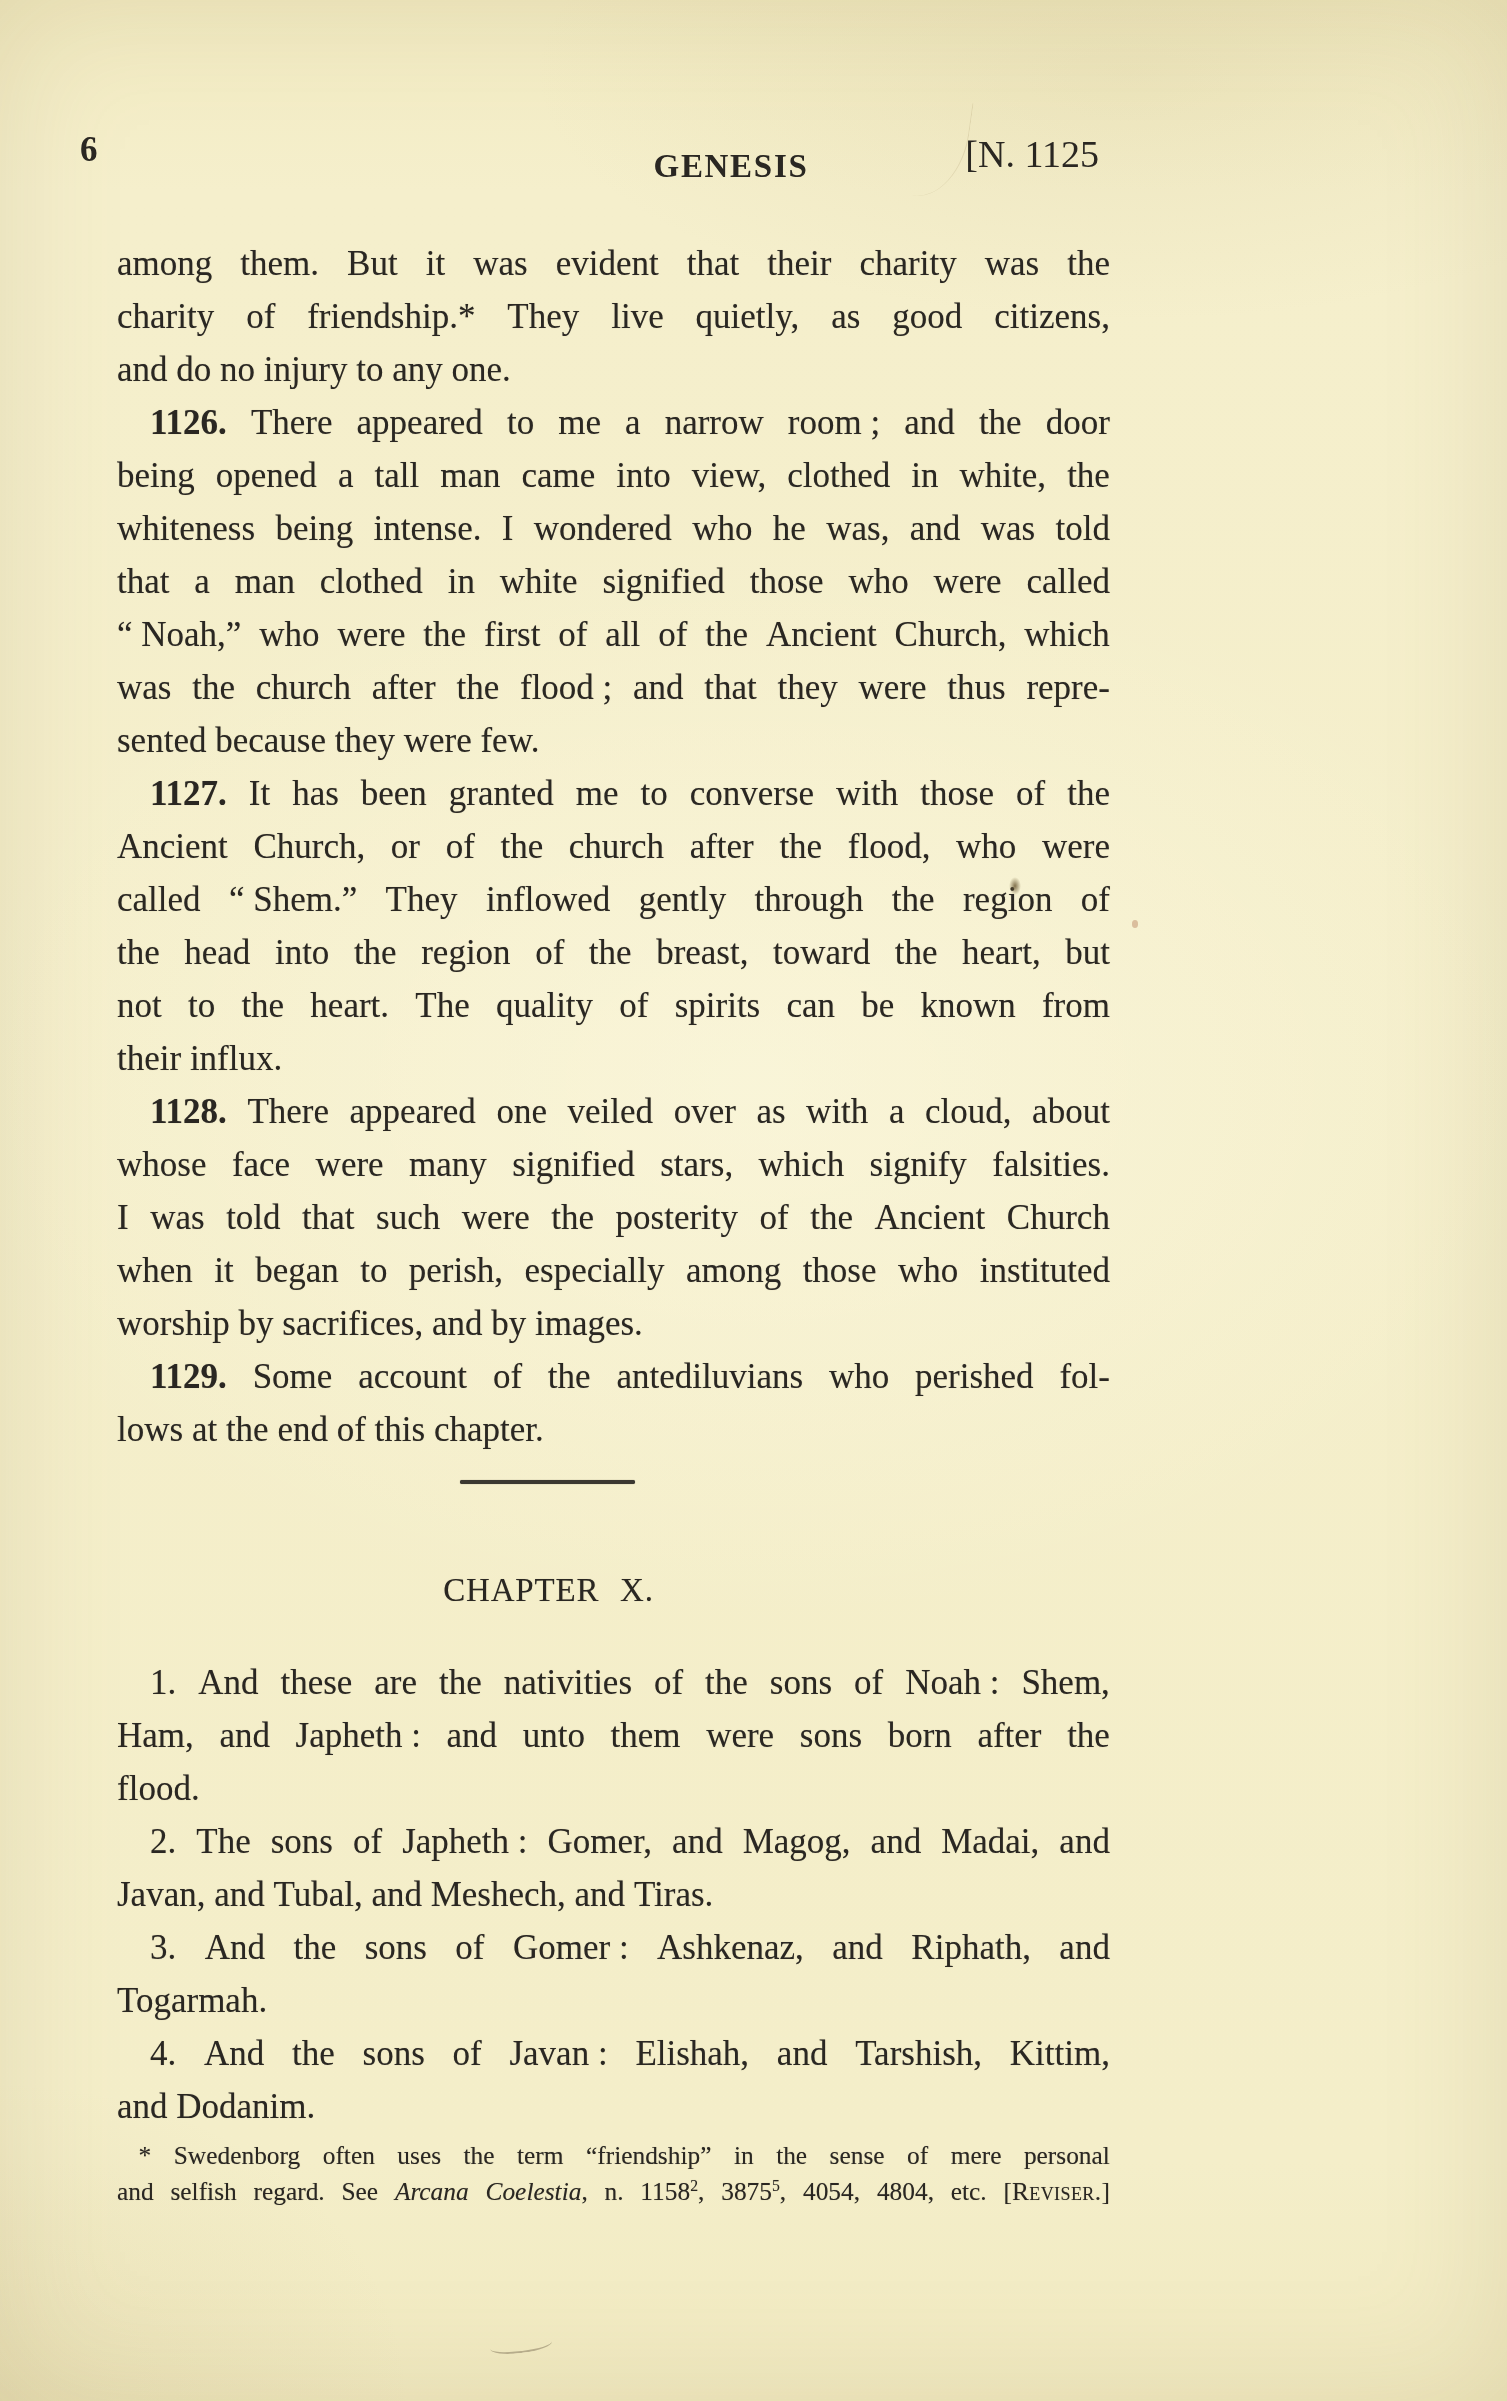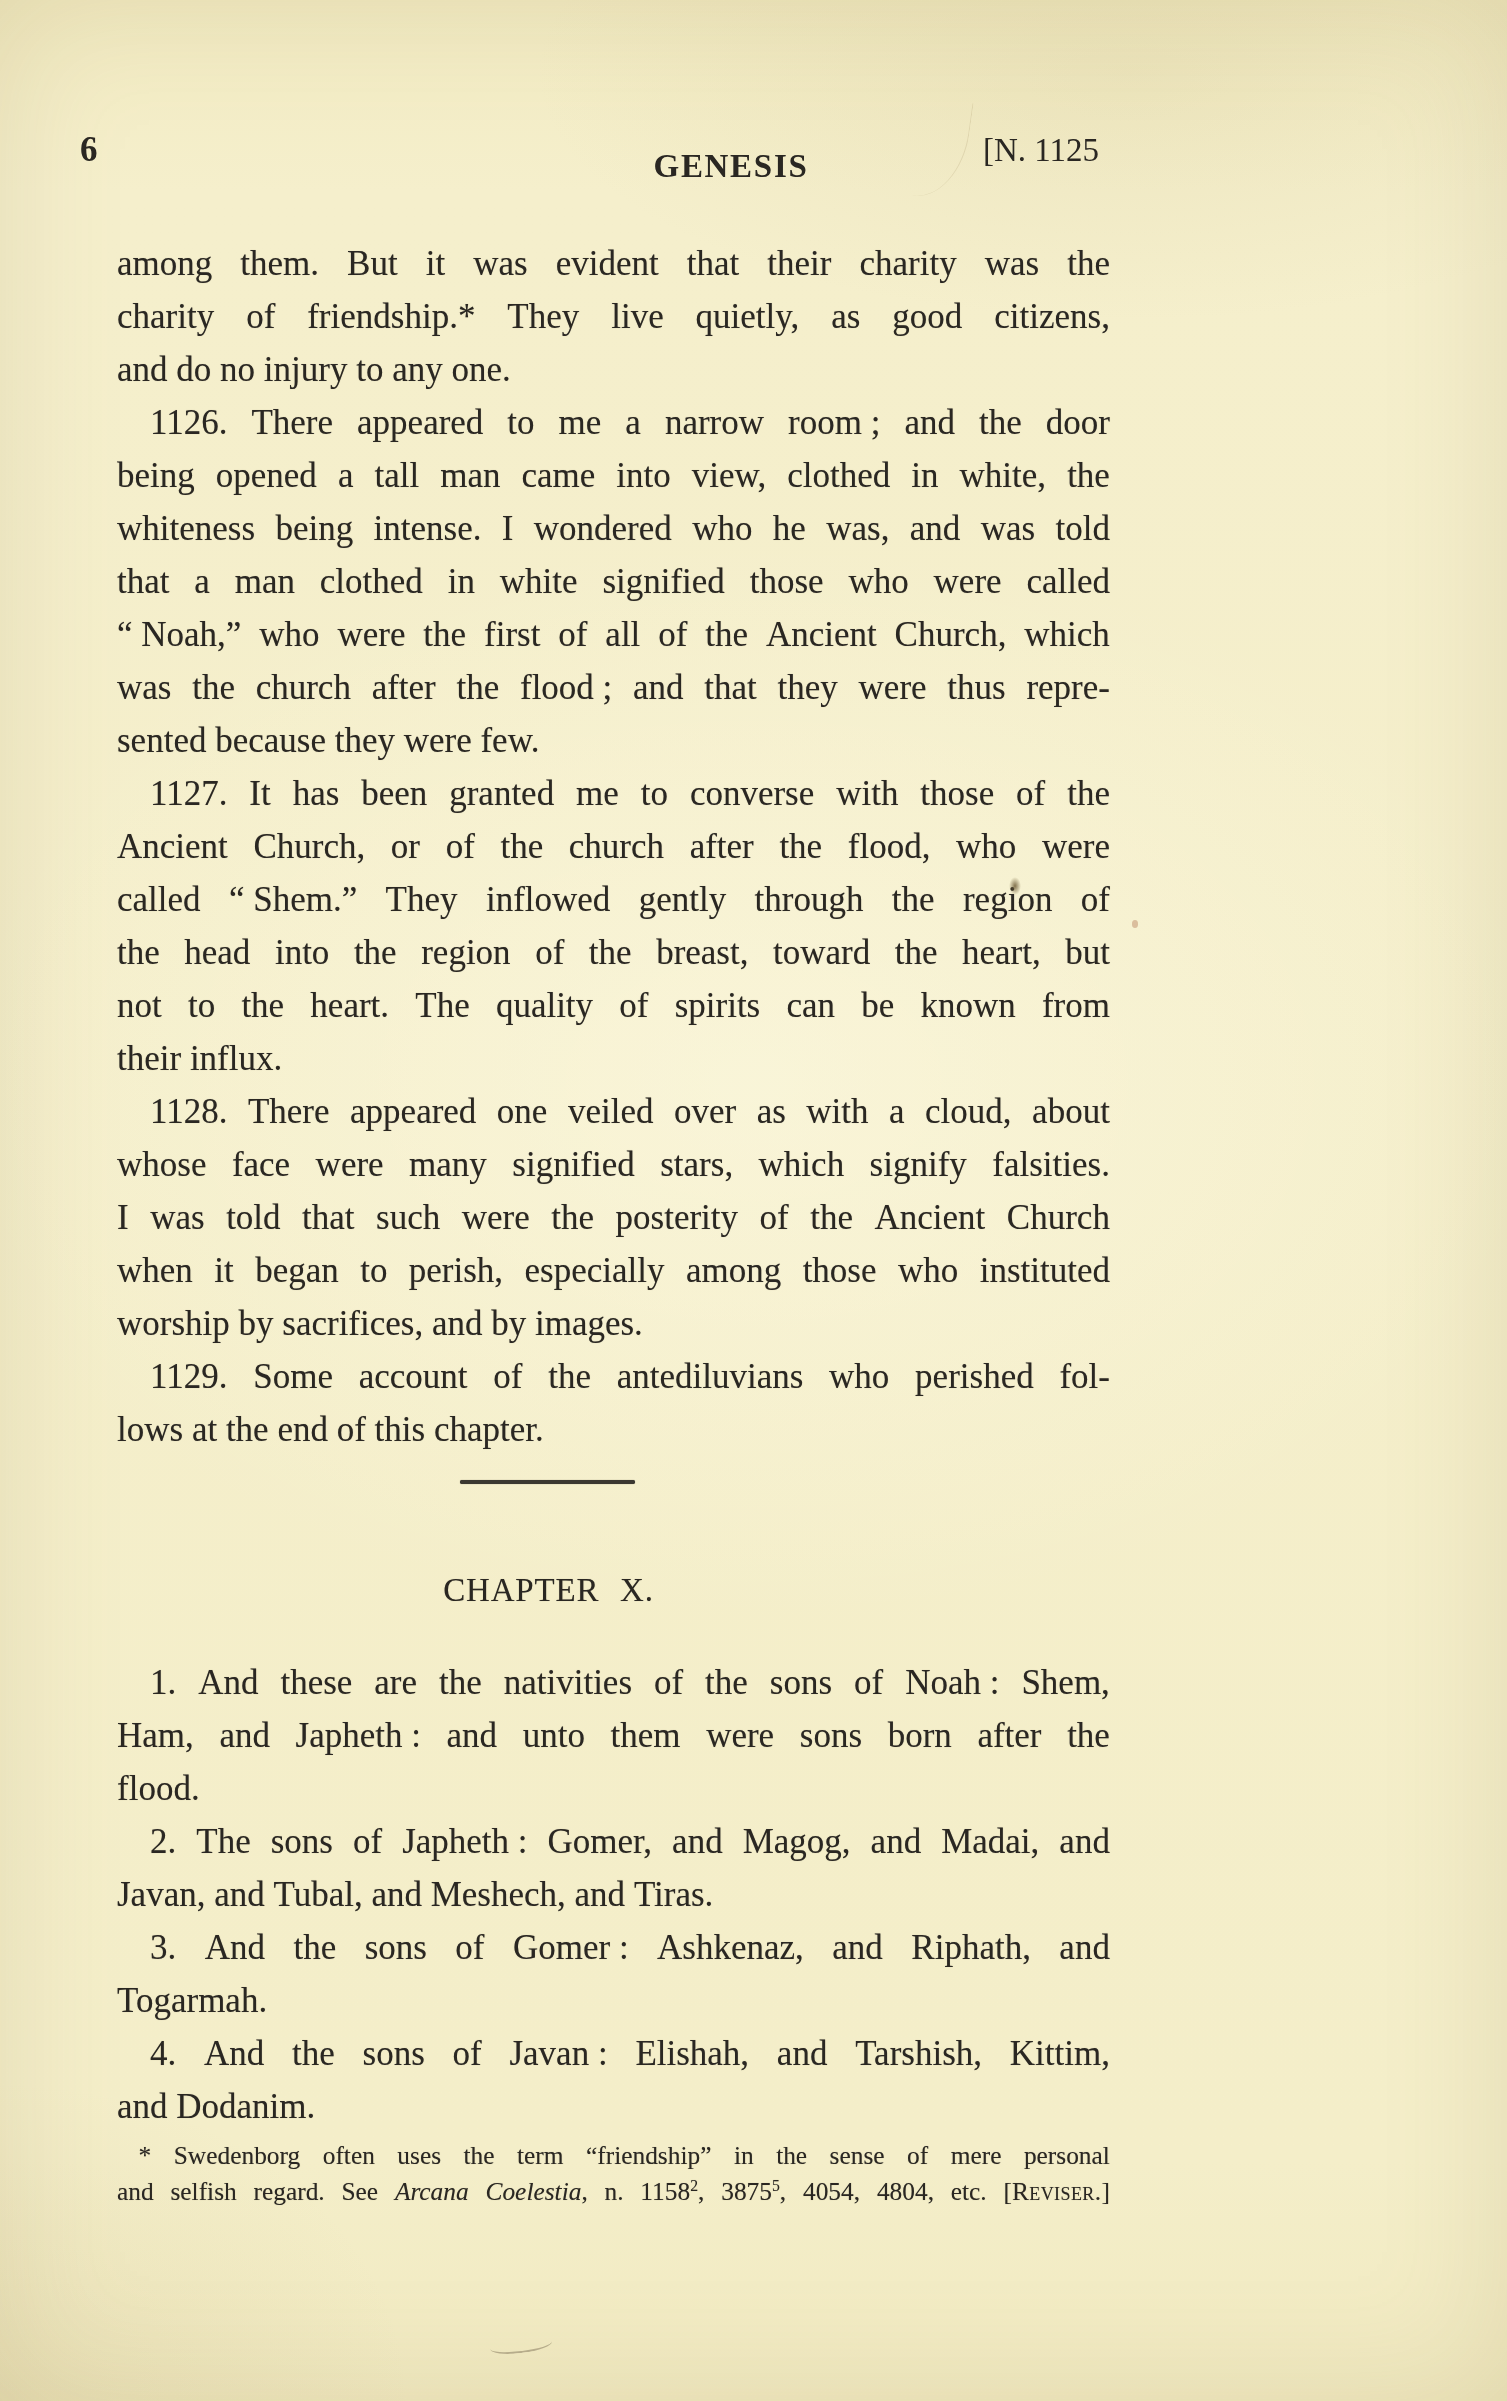--- a/index.html
+++ b/index.html
@@ -15,35 +15,35 @@
       radial-gradient(749px 583px at 0% 100%, rgba(170,150,95,.12), transparent 55%),
       radial-gradient(1166px 749px at 50% 45%, rgba(255,252,232,.45), transparent 72%),
       linear-gradient(180deg,#f2ebc2,#f5efcc 8%,#f4eec9 90%,#f1eac1);
     box-shadow: inset 0 0 125px rgba(150,130,80,.18);
   }
   
   .hdr-num{position:absolute;left:80px;top:130px;font-size:35px;font-weight:bold;}
   .hdr-title{position:absolute;left:731px;top:148px;transform:translateX(-50%);
     font-size:33px;font-weight:bold;letter-spacing:1.7px;}
   .hdr-ref{position:absolute;left:1099px;top:132px;transform:translateX(-100%);
-    font-size:33px;white-space:nowrap;}
+    font-size:38px;white-space:nowrap;}
   
   .block{position:absolute;left:107px;width:1003px;font-size:35px;
     text-shadow:0 0 0.8px rgba(42,39,34,.35);}
   .body-block{top:237px;}
   .verse-block{top:1656px;}
   .fn-block{top:2137px;font-size:25.4px;}
   .line{height:53px;line-height:53px;white-space:nowrap;margin-left:10px;}
   .fn-block .line{height:36px;line-height:36px;}
   .just{display:flex;justify-content:space-between;}
   .ind{padding-left:33px;}
   .fn-block .ind{padding-left:21.6px;}
   .w{display:inline-block;}
   .just .w{display:block;}
-  .b{font-weight:normal;text-align:right;}
+  .b{font-weight:bold;text-align:right;}
   .i{font-style:italic;}
   .sup{font-size:.62em;vertical-align:.55em;line-height:0;}
   .sc{font-variant:small-caps;letter-spacing:0.4px;}
   
   .rule{position:absolute;left:460px;top:1480px;width:175px;height:4.2px;
     background:#3b3831;border-radius:1.7px;box-shadow:0 0 0.8px rgba(59,56,49,.8);}
   .chapter{position:absolute;left:107px;top:1564px;width:883px;height:53px;
     line-height:53px;text-align:center;font-size:33px;letter-spacing:0.8px;word-spacing:11.7px;
     text-shadow:0 0 0.8px rgba(42,39,34,.35);}
   

